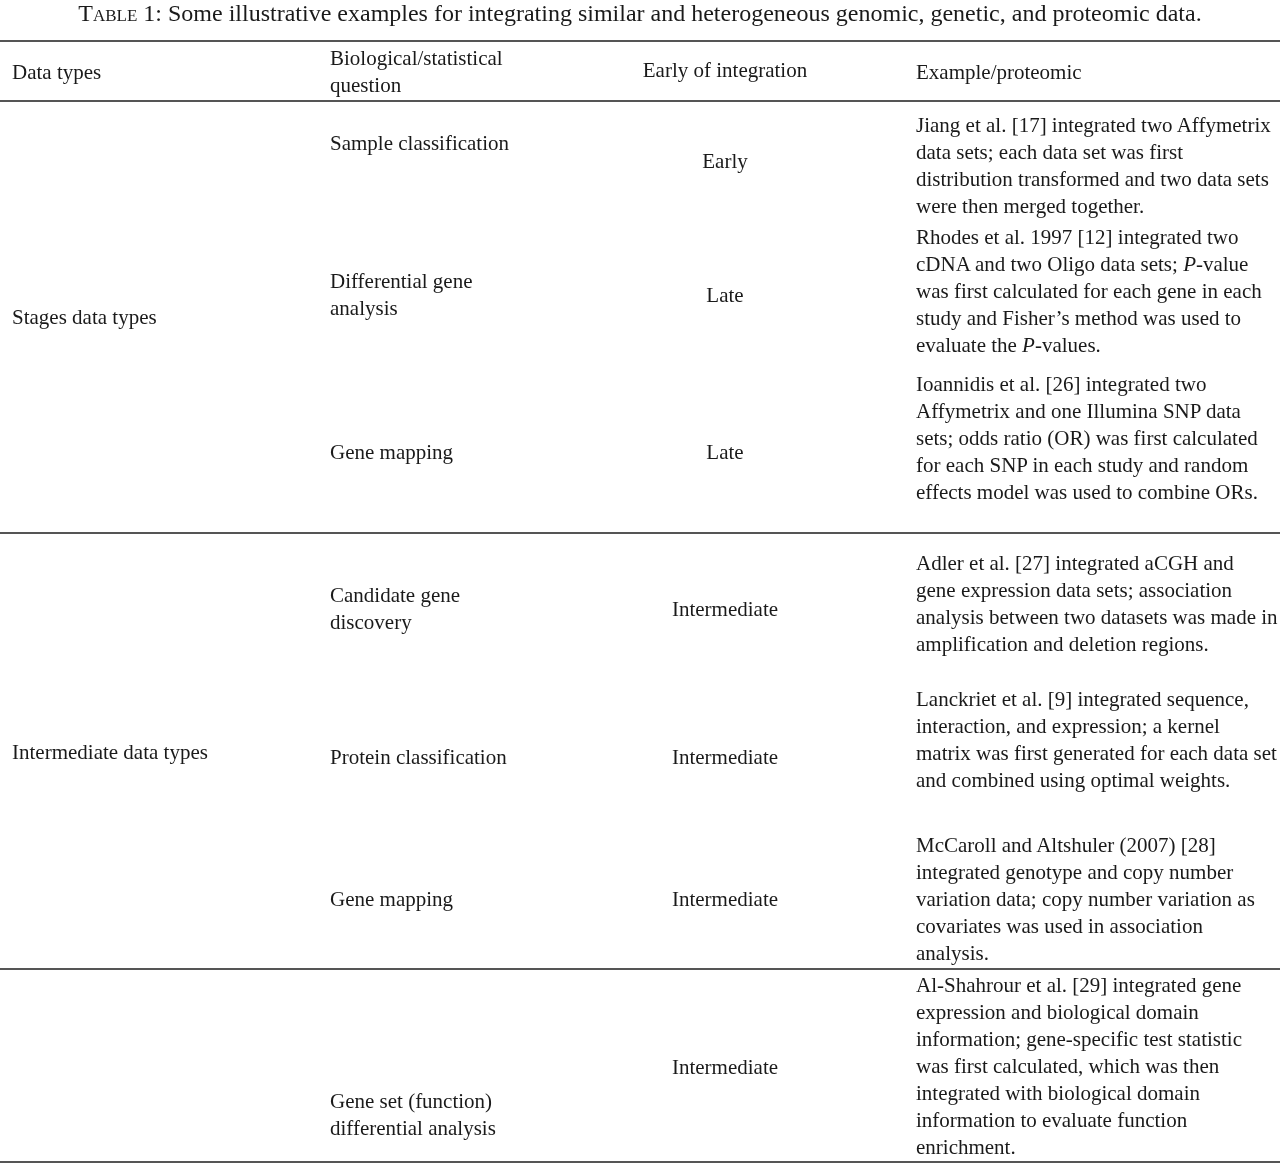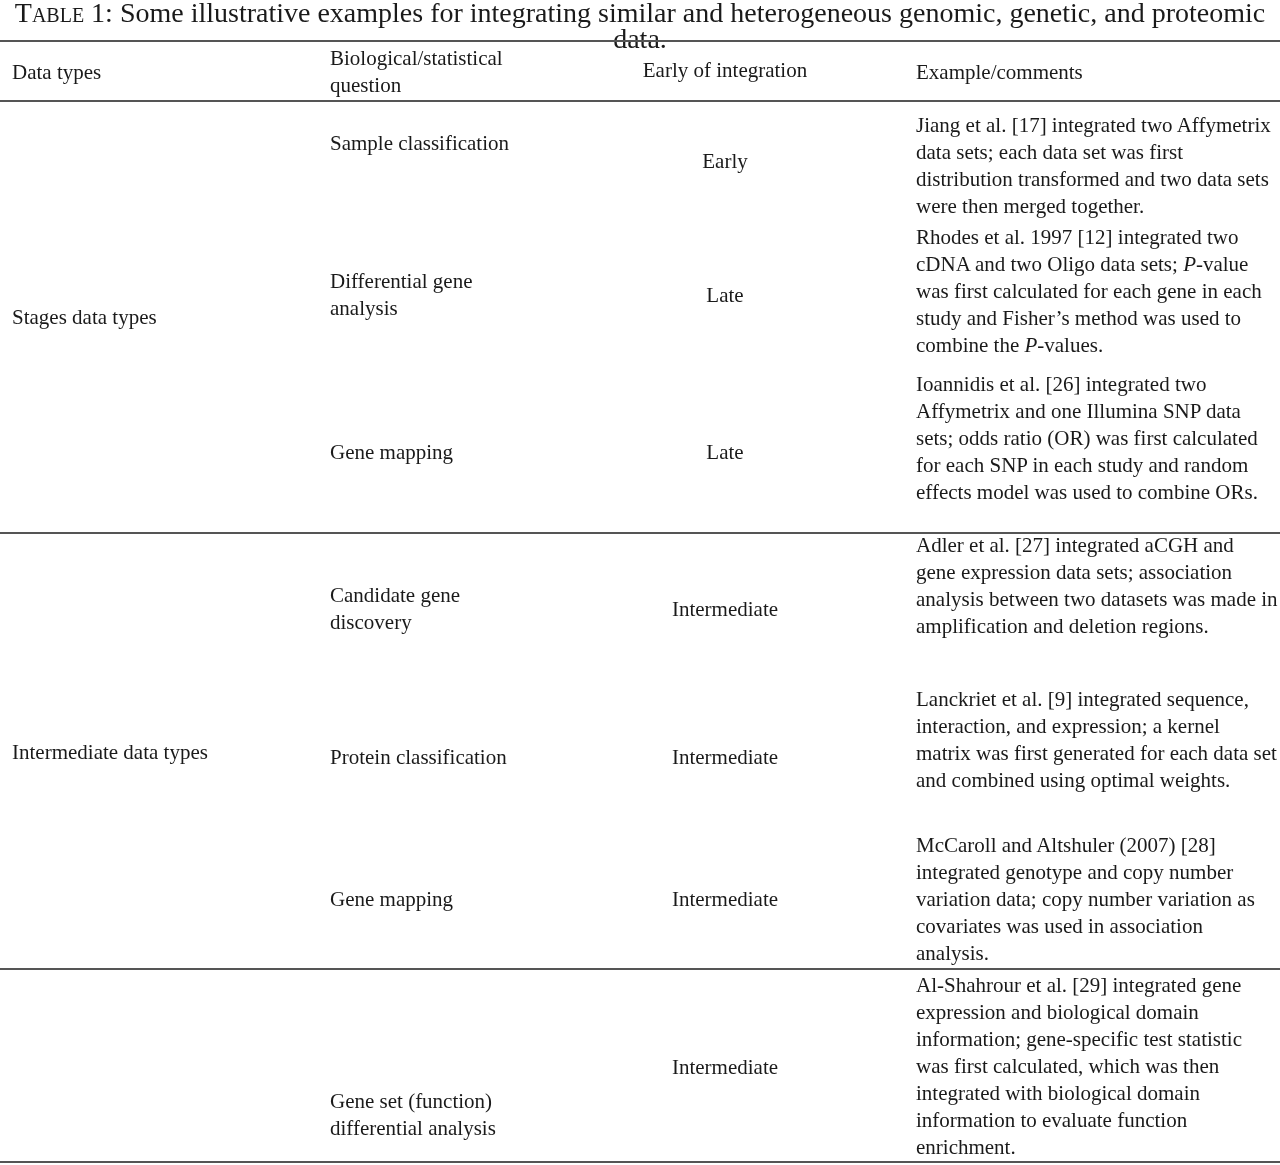--- a/index.html
+++ b/index.html
@@ -3,21 +3,21 @@
 <meta charset="utf-8">
 <style>
   html, body { margin: 0; padding: 0; background: #ffffff; }
   body {
     width: 1280px; height: 1165px; overflow: hidden; position: relative;
     font-family: "Liberation Serif", "DejaVu Serif", serif;
     color: #1a1a1a;
   }
   .caption {
     position: absolute; left: 0; top: 0; width: 1280px; height: 30px;
-    text-align: center; font-size: 28px; line-height: 26px;
+    text-align: center; font-size: 24px; line-height: 26px;
   }
   .caption .sc { font-variant: small-caps; }
   .rule { position: absolute; left: 0; width: 1280px; background: #555; }
   .rule.thick { height: 2px; }
   .cell {
     position: absolute; font-size: 21px; line-height: 27px;
   }
   .c1 { left: 12px; width: 300px; }
   .c2 { left: 330px; width: 260px; }
   .c3 { left: 600px; width: 250px; text-align: center; }
@@ -31,52 +31,52 @@
 
 <div class="caption">
   <span class="sc">Table 1</span><span>: Some illustrative examples for integrating similar and heterogeneous genomic, genetic, and proteomic data.</span>
 </div>
 
 <div class="rule thick" style="top:40px"></div>
 
 <div class="cell c1 vc" style="top:44px;height:56px">Data types</div>
 <div class="cell c2" style="top:45px;width:200px">Biological/statistical question</div>
 <div class="cell c3 vc" style="top:44px;height:52px">Early of integration</div>
-<div class="cell c4 vc" style="top:44px;height:56px">Example/comments</div>
+<div class="cell c4 vc" style="top:44px;height:56px">Example/proteomic</div>
 
 <div class="rule thick" style="top:100px"></div>
 
 <div class="cell c1 vc" style="top:104px;height:426px">Stages data types</div>
 
 <div>
   <div class="cell c2 vc" style="top:86px;height:114px">Sample classification</div>
   <div class="cell c3 vc" style="top:104px;height:114px">Early</div>
   <div class="cell c4" style="top:112px">Jiang et al. [17] integrated two Affymetrix data sets; each data set was first distribution transformed and two data sets were then merged together.</div>
 </div>
 
 <div>
   <div class="cell c2 vc" style="top:224px;height:142px;width:200px">Differential gene analysis</div>
   <div class="cell c3 vc" style="top:224px;height:142px">Late</div>
-  <div class="cell c4" style="top:224px"><span>Rhodes et al. 1997 [12] integrated two cDNA and two Oligo data sets; </span><i>P</i><span>-value was first calculated for each gene in each study and Fisher’s method was used to combine the  </span><i>P</i><span>-values.</span></div>
+  <div class="cell c4" style="top:224px"><span>Rhodes et al. 1997 [12] integrated two cDNA and two Oligo data sets; </span><i>P</i><span>-value was first calculated for each gene in each study and Fisher’s method was used to evaluate the  </span><i>P</i><span>-values.</span></div>
 </div>
 
 <div>
   <div class="cell c2 vc" style="top:370px;height:164px">Gene mapping</div>
   <div class="cell c3 vc" style="top:370px;height:164px">Late</div>
   <div class="cell c4" style="top:371px">Ioannidis et al. [26] integrated two Affymetrix and one Illumina SNP data sets; odds ratio (OR) was first calculated for each SNP in each study and random effects model was used to combine ORs.</div>
 </div>
 
 <div class="rule thick" style="top:532px"></div>
 
 <div class="cell c1 vc" style="top:536px;height:432px">Intermediate data types</div>
 
 <div>
   <div class="cell c2 vc" style="top:538px;height:142px;width:200px">Candidate gene discovery</div>
   <div class="cell c3 vc" style="top:538px;height:142px">Intermediate</div>
-  <div class="cell c4" style="top:532px">Adler et al. [27] integrated aCGH and gene expression data sets; association analysis between two datasets was made in amplification and deletion regions.</div>
+  <div class="cell c4" style="top:550px">Adler et al. [27] integrated aCGH and gene expression data sets; association analysis between two datasets was made in amplification and deletion regions.</div>
 </div>
 
 <div>
   <div class="cell c2 vc" style="top:686px;height:142px">Protein classification</div>
   <div class="cell c3 vc" style="top:686px;height:142px">Intermediate</div>
   <div class="cell c4" style="top:686px">Lanckriet et al. [9] integrated sequence, interaction, and expression; a kernel matrix was first generated for each data set and combined using optimal weights.</div>
 </div>
 
 <div>
   <div class="cell c2 vc" style="top:832px;height:134px">Gene mapping</div>

